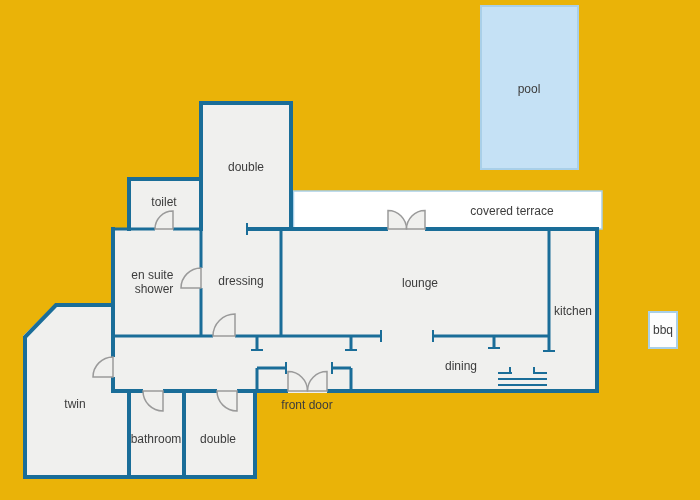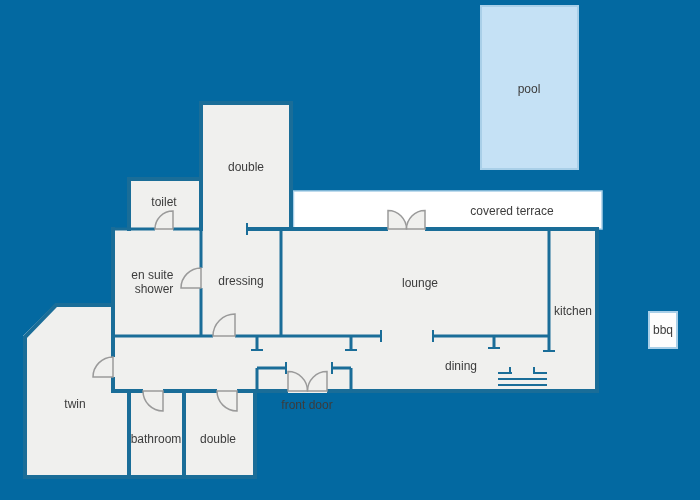--- a/index.html
+++ b/index.html
@@ -1,16 +1,16 @@
 <!DOCTYPE html>
 <html style="--wall_color: #1a6d98; --room_fill: #f0f0ee; --pool_fill: #c5e1f5; --pool_border: #a9cfe8; --door_color: #9a9a9a; --text_color: #3c3c3c;"><head>
 <meta charset="utf-8">
 <style>
   html,body { margin:0; padding:0; background:#ffffff; }
-  .canvas-wrap { width:700px; height:500px; position:relative; background:#0369a1; overflow:hidden; }
+  .canvas-wrap { width:700px; height:500px; position:relative; background:#eab308; overflow:hidden; }
   svg text {
     font-family:"Liberation Sans", sans-serif;
     font-size:12px;
     fill:var(--text_color,#3c3c3c);
     text-anchor:middle;
   }
   .room     { fill:var(--room_fill,#f0f0ee); stroke:none; }
   .wall-ext { stroke:var(--wall_color,#1a6d98); stroke-width:4; fill:none; stroke-linecap:butt; }
   .wall-int { stroke:var(--wall_color,#1a6d98); stroke-width:3; fill:none; stroke-linecap:butt; }
   .tick     { stroke:var(--wall_color,#1a6d98); stroke-width:2; fill:none; }

